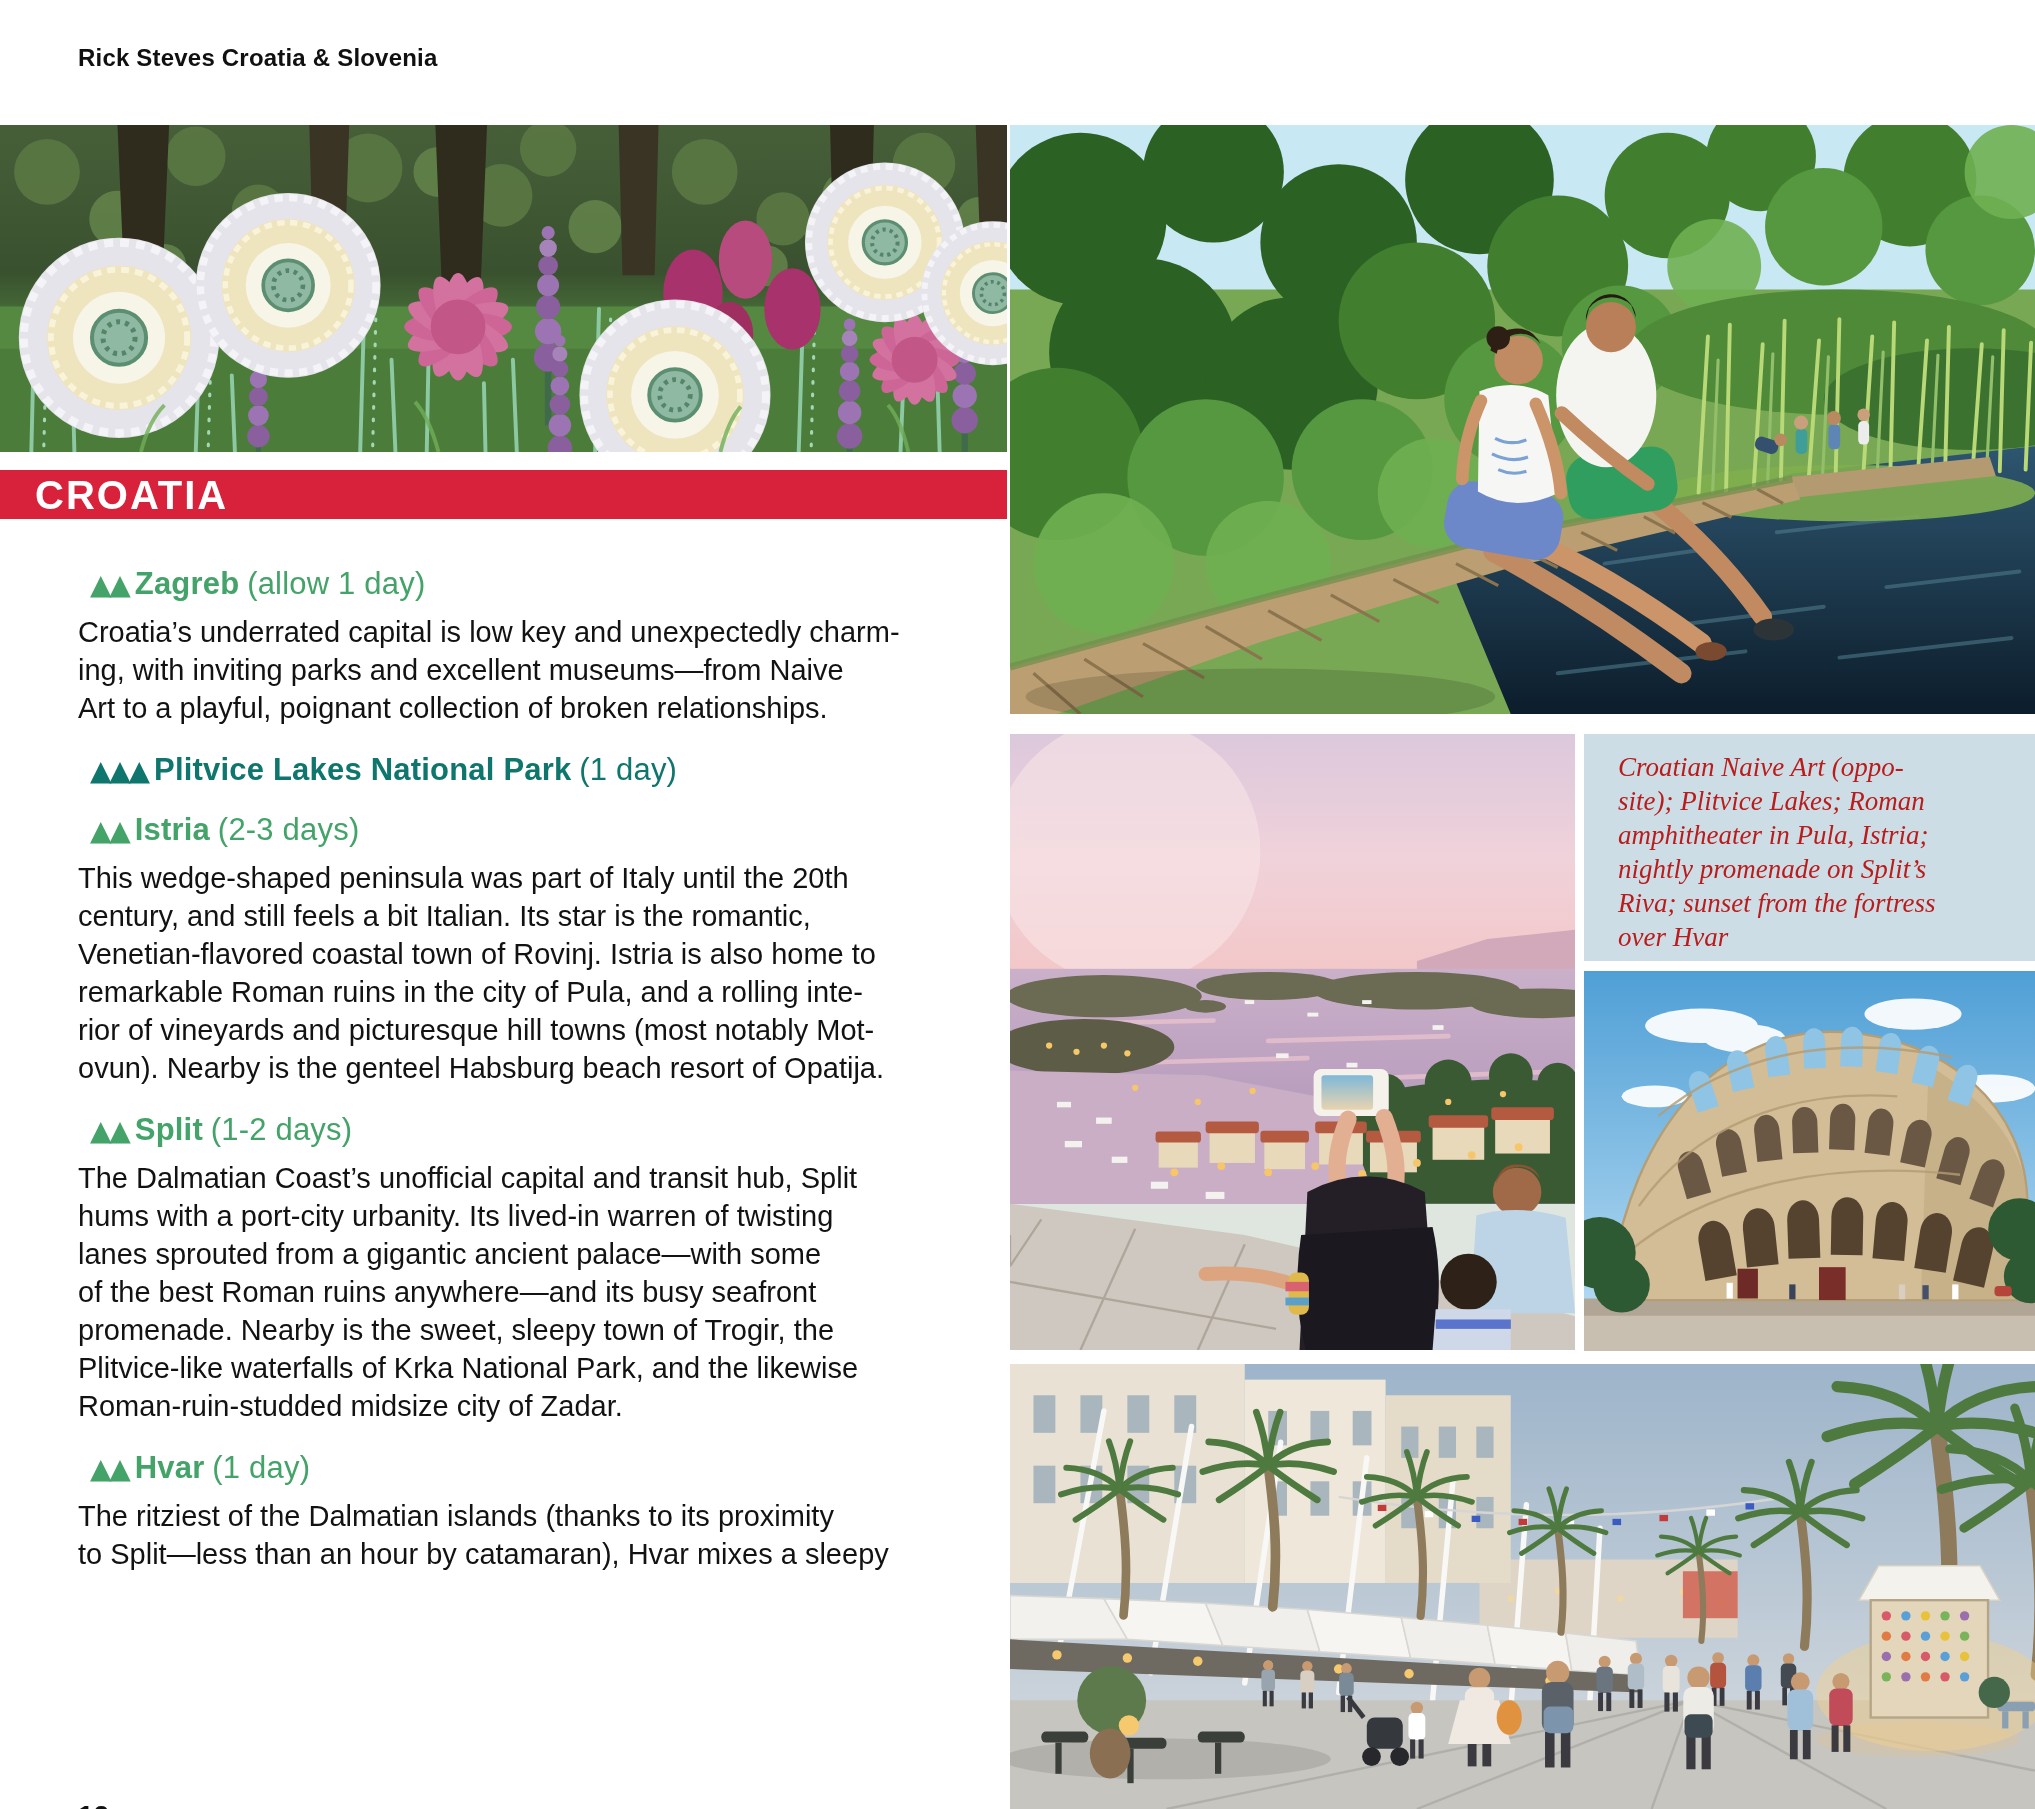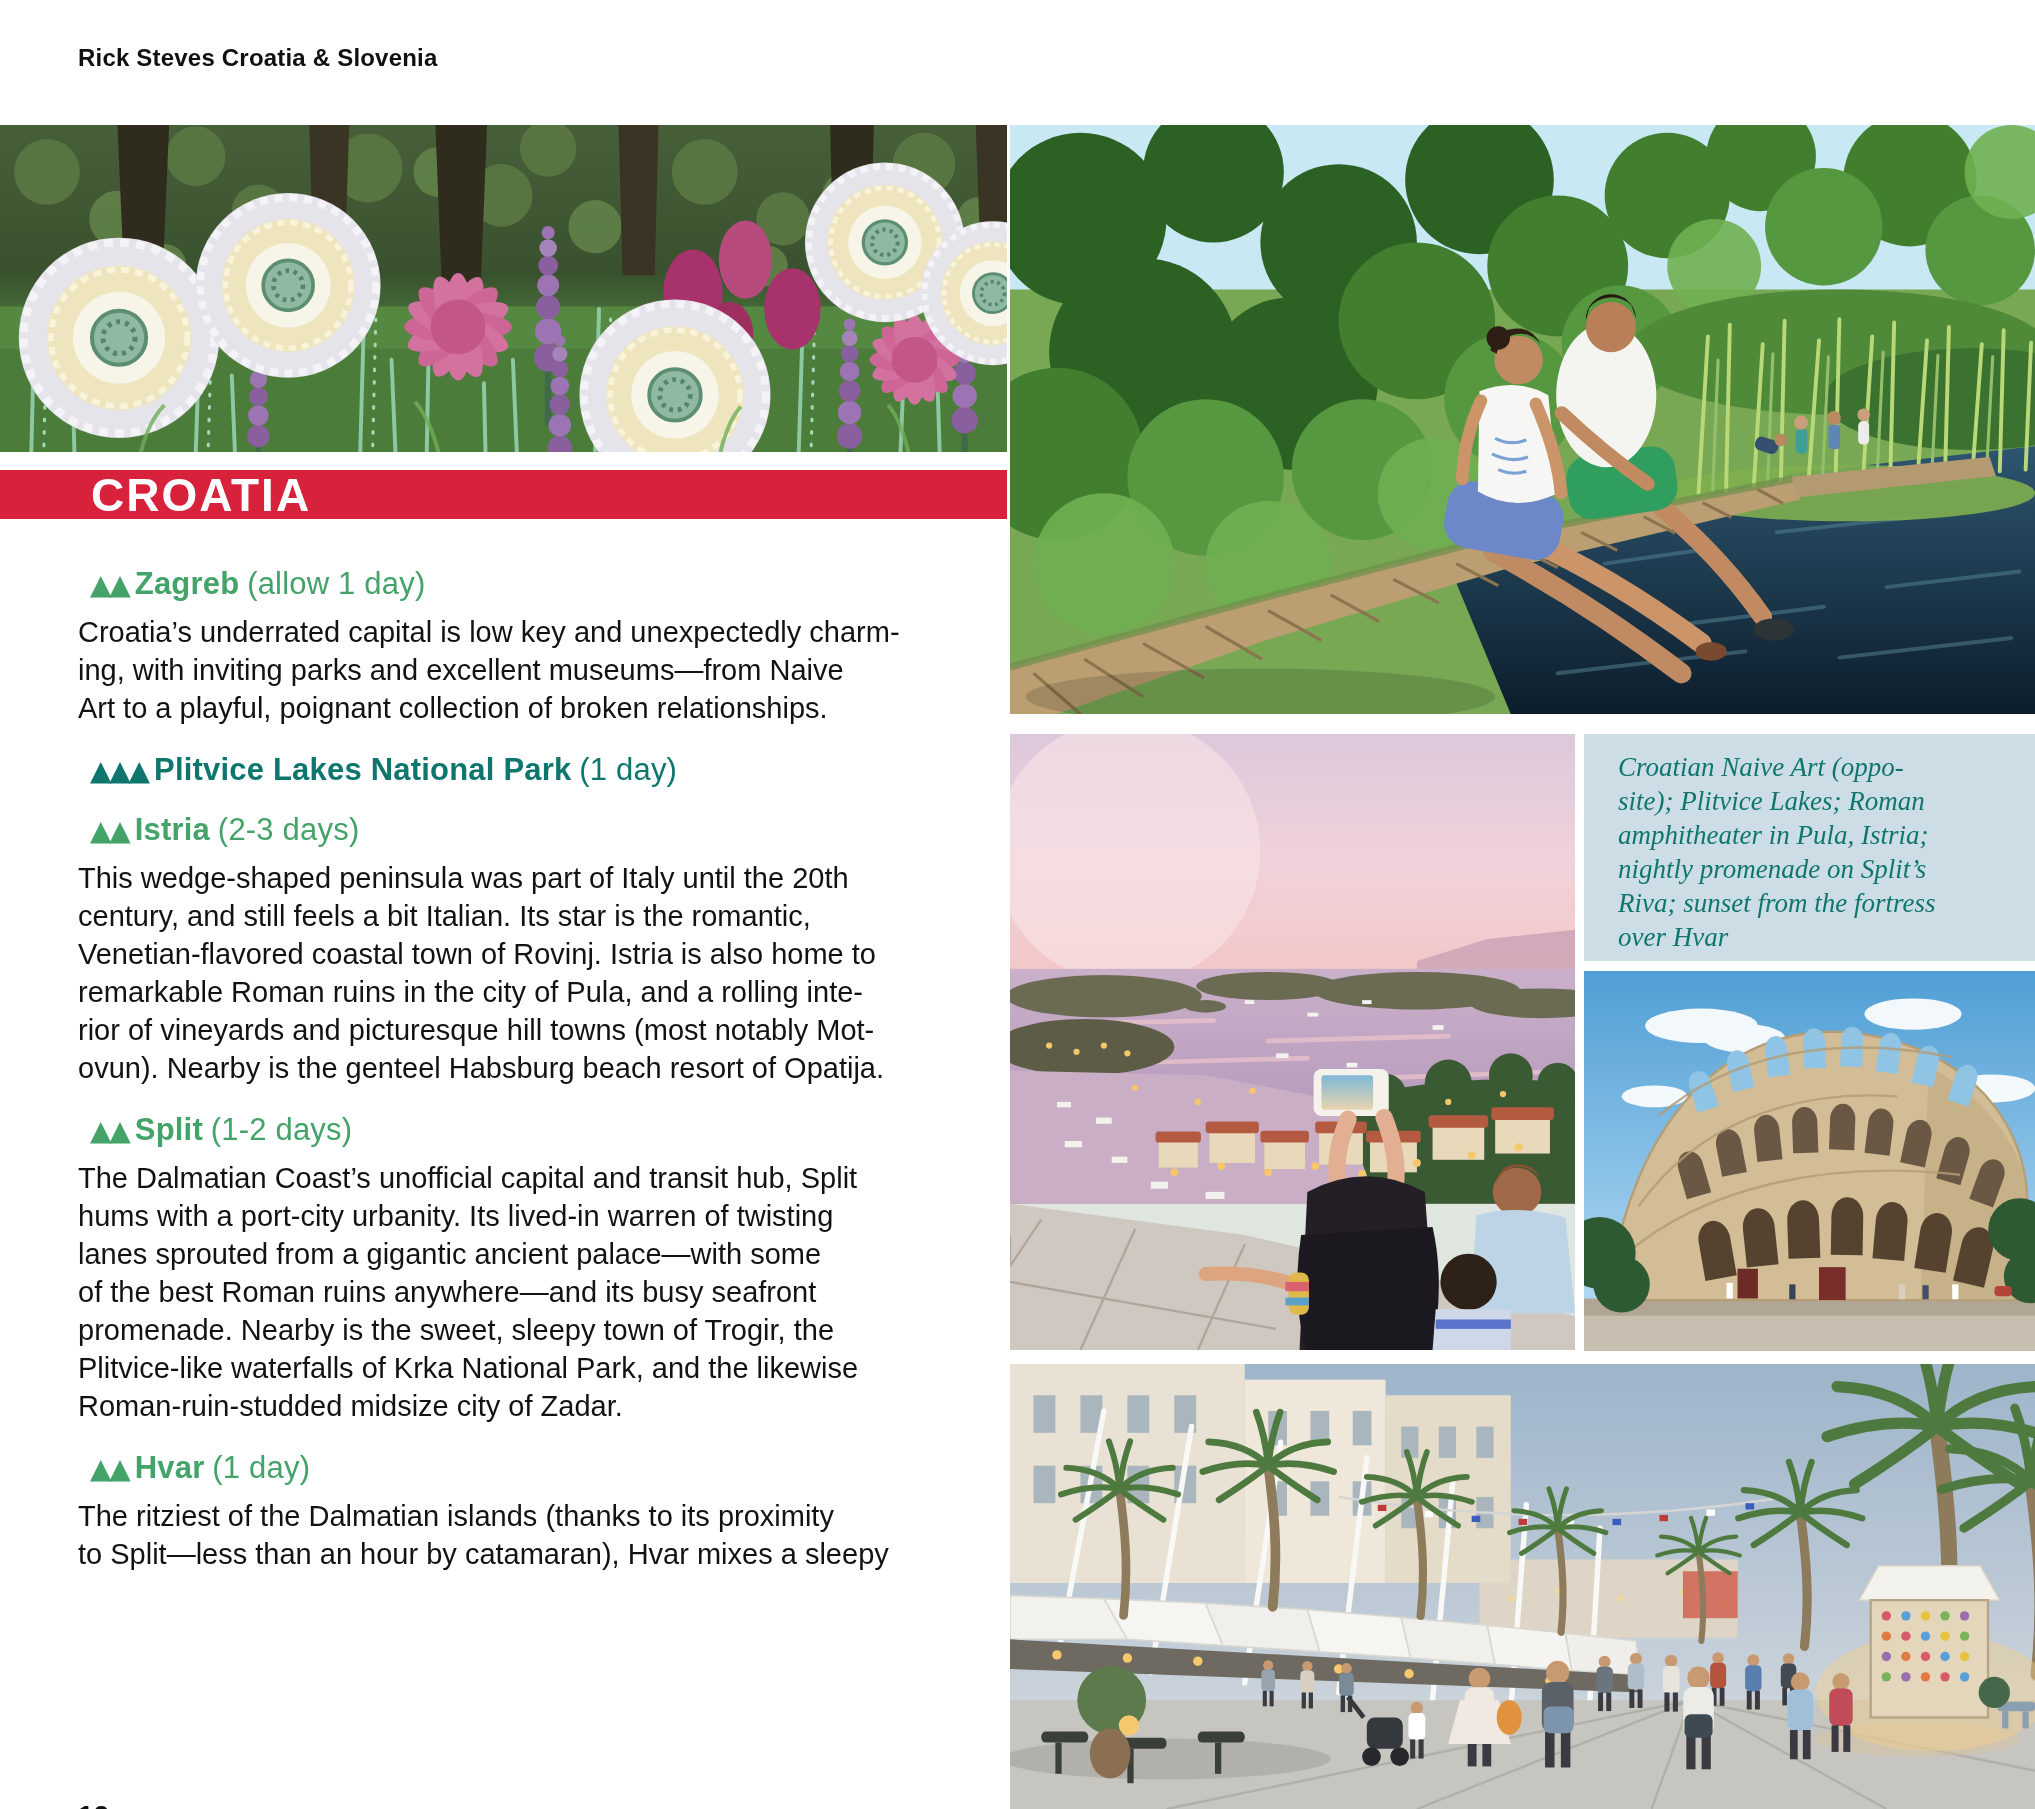--- a/index.html
+++ b/index.html
@@ -4,35 +4,35 @@
 <style>
   html,body{margin:0;padding:0;background:#ffffff;}
   .page{position:relative;width:2035px;height:1809px;background:#ffffff;overflow:hidden;
         font-family:"Liberation Sans","DejaVu Sans",sans-serif;}
   .runhead{position:absolute;top:44px;font-size:24px;font-weight:bold;color:#101010;letter-spacing:0.2px;}
   .runhead.left{left:78px;}
   .runhead.right{right:68px;text-align:right;}
   figure{margin:0;position:absolute;overflow:hidden;background:#dfe6e0;}
   figure svg{display:block;width:100%;height:100%;}
   .banner{position:absolute;left:0;top:470px;width:1007px;height:49px;background:#d8213a;}
-  .banner span{display:block;padding-left:91px;line-height:50px;color:#ffffff;font-size:46px;
+  .banner span{display:block;padding-left:35px;line-height:50px;color:#ffffff;font-size:40px;
                font-weight:bold;letter-spacing:2px;}
   .textcol{position:absolute;left:78px;top:556px;width:877px;}
   .sec h2{margin:12px;font-size:31px;line-height:32px;font-weight:bold;letter-spacing:0.2px;}
   .sec{margin-bottom:27px;}
   .sec .rate{letter-spacing:-2.3px;margin-right:6.3px;font-family:"DejaVu Sans",sans-serif;font-size:28px;}
   .sec .dur{font-weight:normal;margin-left:7.8px;}
   .sec h2.green, .sec h2.green .rate{color:#43a368;}
   .sec h2.red, .sec h2.red .rate{color:#0f766e;}
   .sec p{margin:6.3px 0 0 0;font-family:Liberation Sans, sans-serif;font-size:29px;
          line-height:38px;color:#121212;white-space:pre-line;}
   .caption{position:absolute;left:1584px;top:734px;width:452px;height:227px;background:#cddde5;box-sizing:border-box;
            padding:15.7px 19px 0 34px;}
   .caption p{margin:0;font-family:"Liberation Serif","DejaVu Serif",serif;font-style:italic;font-size:27px;
-             line-height:34px;color:#0f766e;white-space:pre-line;}
+             line-height:34px;color:#b91c1c;white-space:pre-line;}
   .pagenum{position:absolute;left:78px;top:1800px;font-size:28px;font-weight:bold;color:#111;}
 </style>
 </head>
 <body>
 
 <div class="page">
 
   <div class="runhead left">Rick Steves Croatia &amp; Slovenia</div>
 
   <figure style="left:0;top:125px;width:1007px;height:327px" aria-label="Croatian Naive Art painting">

